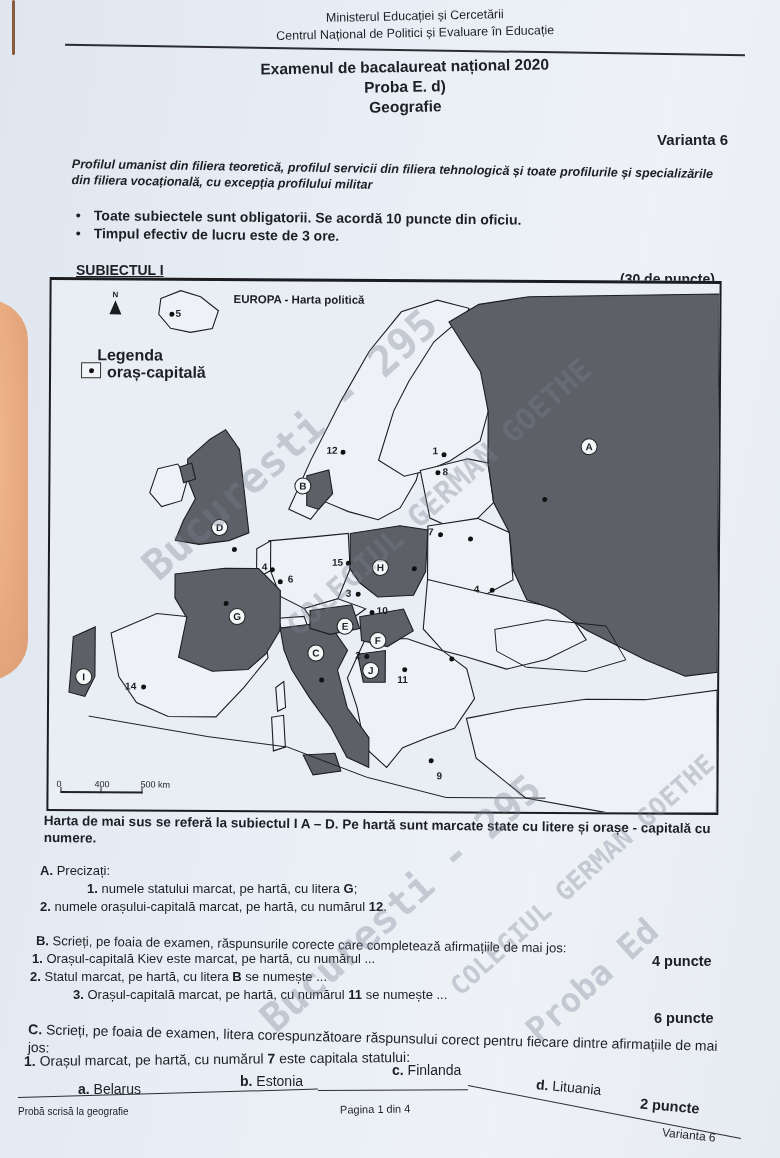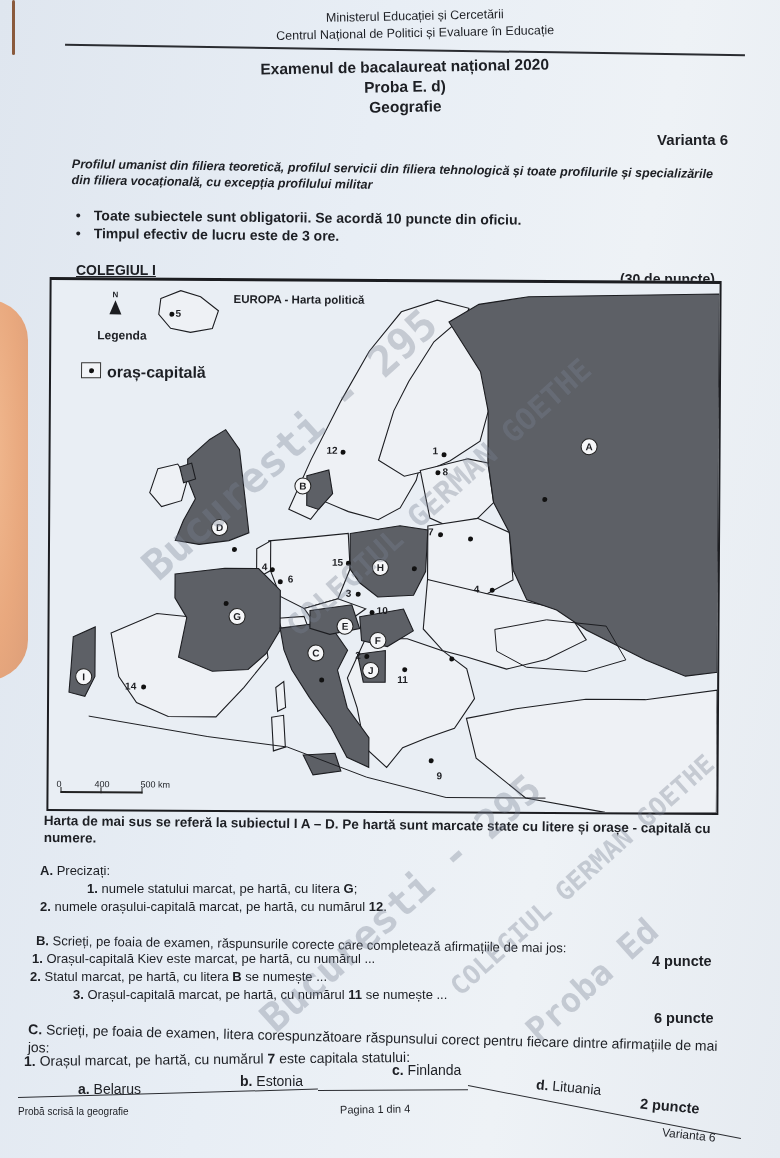--- a/index.html
+++ b/index.html
@@ -42,21 +42,21 @@
     position: absolute; top: 279px; left: 48px; width: 672px; height: 534px;
     border: 2px solid #1c1d21; border-top-width: 3px;
     background: #e9eef4;
     transform: rotate(0.35deg);
     overflow: hidden;
   }
   .map-frame svg { position: absolute; inset: 0; width: 100%; height: 100%; }
   .map-title { position: absolute; top: 12px; left: 182px; font-weight: bold; font-size: 11.5px; }
   .north { position: absolute; top: 10px; left: 54px; width: 20px; text-align: center; font-size: 8px; font-weight: bold; }
   .north .arrow { display:block; width:0; height:0; margin: 1px auto 0; border-left: 6px solid transparent; border-right: 6px solid transparent; border-bottom: 14px solid #1c1d21; }
-  .legend-title { position: absolute; top: 48px; left: 46px; font-weight: bold; font-size: 12px; }
+  .legend-title { position: absolute; top: 66px; left: 46px; font-weight: bold; font-size: 16px; }
   .legend-box { position: absolute; top: 82px; left: 30px; width: 20px; height: 16px; border: 1px solid #333; background: #f2f4f7; }
   .legend-box::after { content: ""; position: absolute; left: 7px; top: 5px; width: 5px; height: 5px; border-radius: 50%; background: #111; }
   .legend-label { position: absolute; top: 83px; left: 56px; font-weight: bold; font-size: 16px; }
 
   .scale { position: absolute; bottom: 20px; left: 10px; font-size: 9px; }
   .scale-bar { position: absolute; bottom: 16px; left: 12px; width: 82px; height: 2px; background: #222; }
   .scale-tick { position:absolute; bottom:16px; width:1px; height:6px; background:#222; }
 
   .state-label {
     position: absolute; width: 17px; height: 17px; border-radius: 50%;
@@ -105,21 +105,21 @@
 
   <div class="variant-top">Varianta 6</div>
 
   <div class="profile">Profilul umanist din filiera teoretică, profilul servicii din filiera tehnologică și toate profilurile și specializările din filiera vocațională, cu excepția profilului militar</div>
 
   <ul class="rules">
     <li>Toate subiectele sunt obligatorii. Se acordă 10 puncte din oficiu.</li>
     <li>Timpul efectiv de lucru este de 3 ore.</li>
   </ul>
 
-  <div class="subject-title">COLEGIUL I</div>
+  <div class="subject-title">SUBIECTUL I</div>
   <div class="subject-points">(30 de puncte)</div>
 
   <div class="map-frame">
     <svg viewBox="0 0 672 534" preserveAspectRatio="none">
       <g fill="#eef1f5" stroke="#1c1d21" stroke-width="1.1">
 
         <path d="M110 18 L130 10 L150 16 L168 30 L162 48 L140 52 L120 48 L108 34 Z"></path>
 
         <path d="M108 190 L128 185 L138 200 L132 222 L112 228 L100 214 Z"></path>
 

